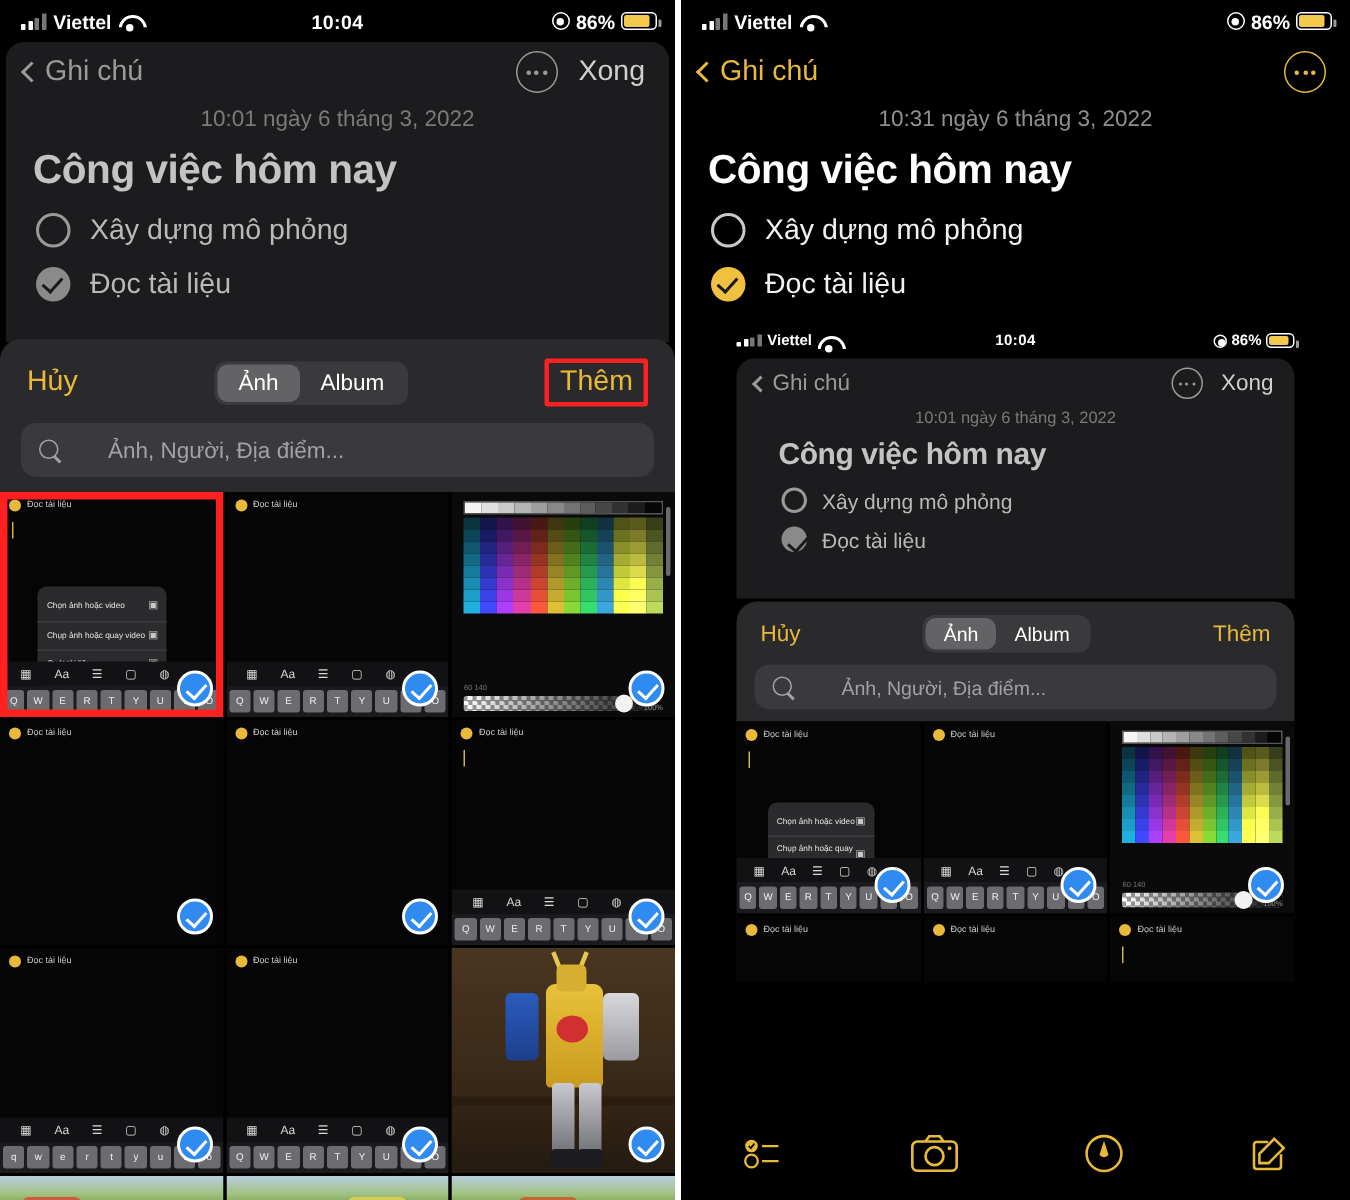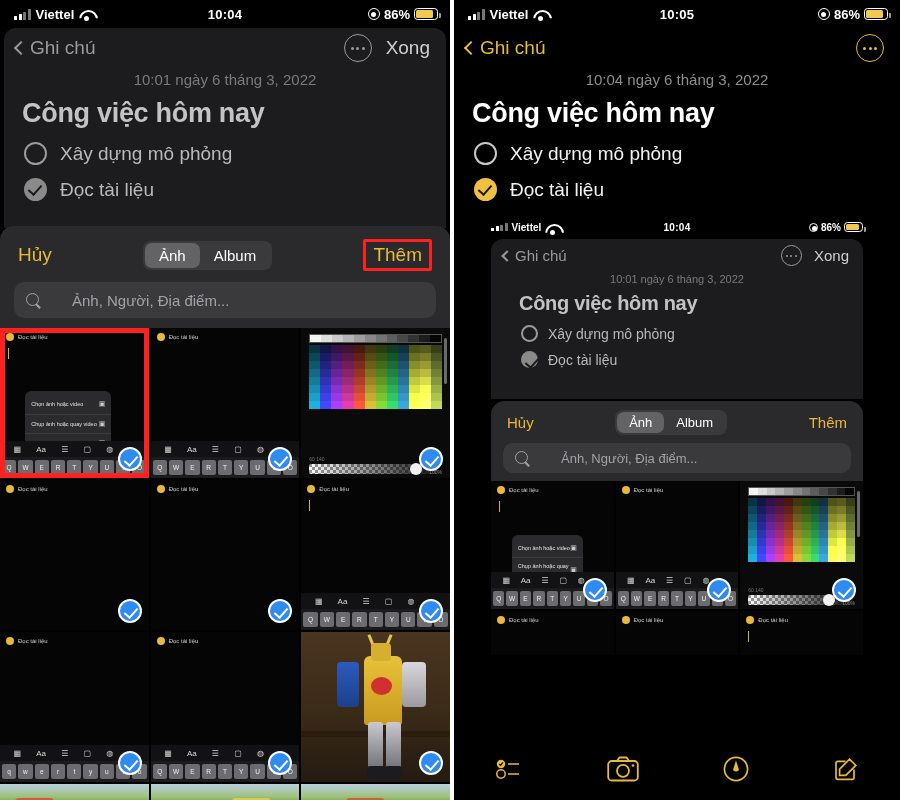--- a/index.html
+++ b/index.html
@@ -598,42 +598,41 @@
       <div class="sb-left">
         <span class="bars">
             <i></i>
             <i></i>
             <i></i>
             <i></i>
           </span>
         <span>Viettel</span>
         <span class="wifi"></span>
       </div>
-      <div class="sb-center">10:05</div>
       <div class="sb-right">
         <span class="lpmode"></span>
         <span>86%</span>
         <span class="battery">
             <span></span>
           </span>
       </div>
     </div>
 
     <div class="note-nav">
       <div class="backlink">
         <span class="chev"></span>
         <span>Ghi chú</span>
       </div>
       <div class="more-btn">
           <b></b>
           <b></b>
           <b></b>
         </div>
     </div>
-    <div class="note-date">10:04 ngày 6 tháng 3, 2022</div>
+    <div class="note-date">10:31 ngày 6 tháng 3, 2022</div>
     <div class="note-title">Công việc hôm nay</div>
     <div class="todo">
       <span class="cb empty"></span>
       <span>Xây dựng mô phỏng</span>
     </div>
     <div class="todo">
       <span class="cb done"></span>
       <span>Đọc tài liệu</span>
     </div>
 

